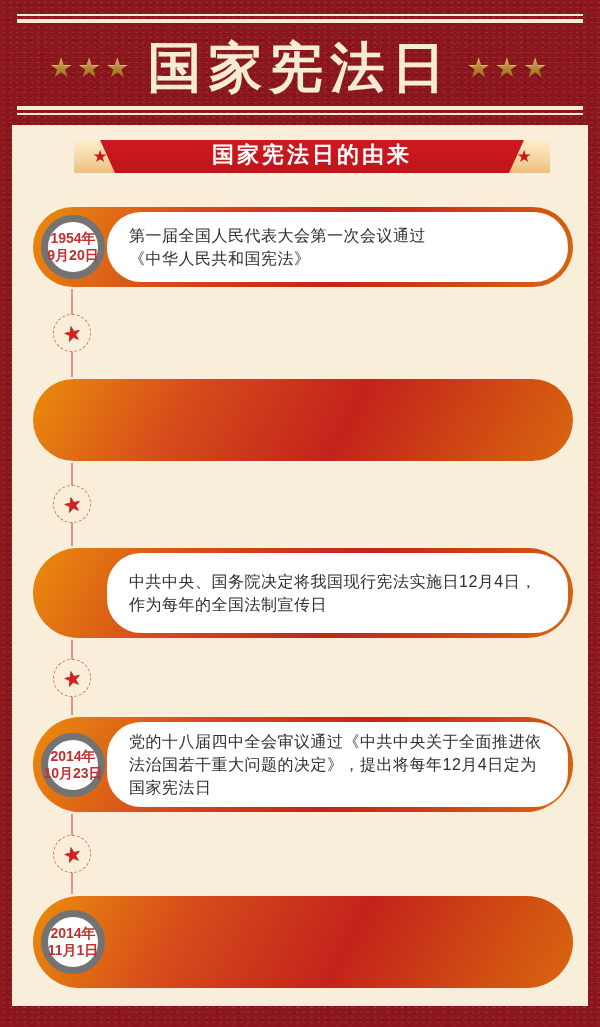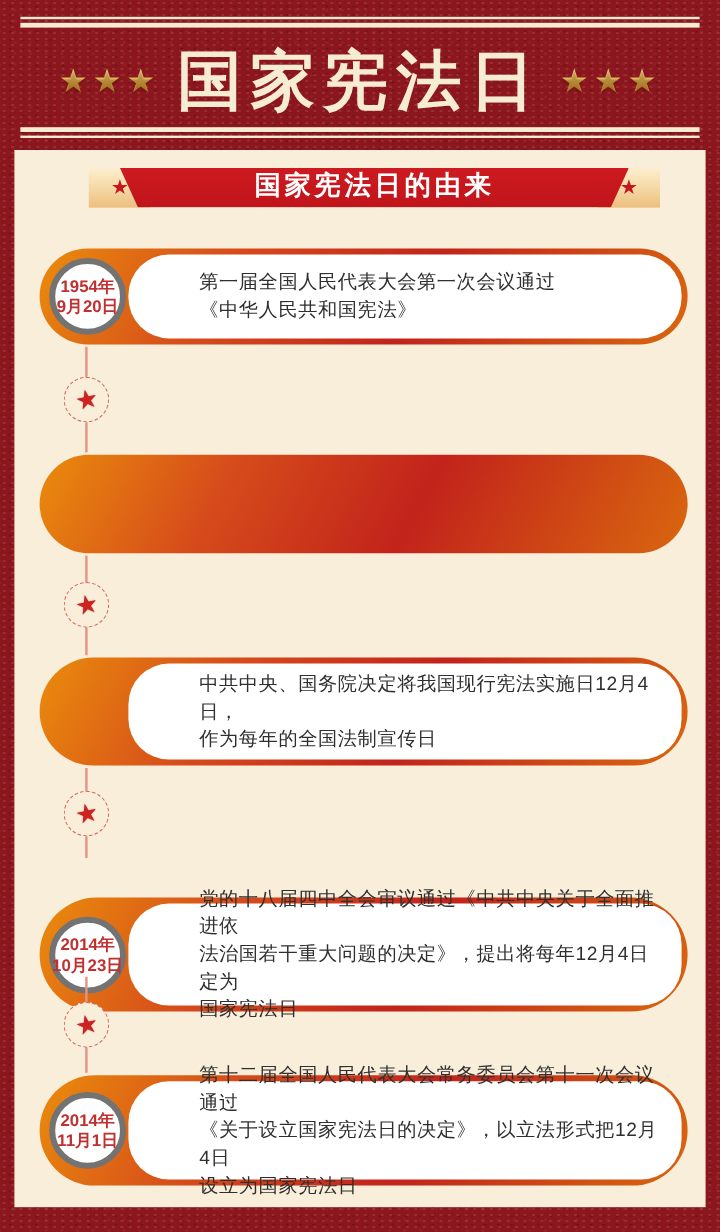--- a/index.html
+++ b/index.html
@@ -64,26 +64,26 @@
     background:linear-gradient(118deg,#EA8C0C 0%,#D64C1B 28%,#C2231B 58%,#D9670F 100%);
   }
   .pill{
     position:absolute;top:5px;right:5px;bottom:5px;left:74px;
     background:#FFFFFF;border-radius:34px;
     display:flex;align-items:center;
     padding:6px 14px 6px 22px;box-sizing:border-box;
   }
   .pill-text{
     font-size:16px;line-height:23px;color:#2F2F2F;
-    white-space:pre-line;letter-spacing:0.5px;margin-left:37px;
+    white-space:pre-line;letter-spacing:0.5px;
   }
   .badge{
     position:absolute;left:8px;top:50%;transform:translateY(-50%);
     width:64px;height:64px;border-radius:50%;
-    background:#FFFFFF;border:5px solid #737373;box-sizing:border-box;
+    background:#FFFFFF;border:7px solid #737373;box-sizing:border-box;
     display:flex;flex-direction:column;align-items:center;justify-content:center;
   }
   .badge .d1,.badge .d2{
     color:#C03030;font-weight:bold;font-size:14px;line-height:17px;white-space:nowrap;
   }
   
   .connector-line{position:absolute;left:71px;width:2px;background:#E49387;}
   .conn-star{
     position:absolute;left:72px;transform:translate(-50%,-50%);
     width:36px;height:36px;border-radius:50%;
@@ -156,42 +156,37 @@
     <div class="pill-text">中共中央、国务院决定将我国现行宪法实施日12月4日，
 作为每年的全国法制宣传日</div>
   </div>
 </div>
 
 <div class="connector-line" style="top:640px;height:75px"></div>
 <div class="conn-star" style="top:678px">
   <span>★</span>
 </div>
 
-<div class="entry" style="top:748px;height:95px">
+<div class="entry" style="top:717px;height:95px">
   <div class="capsule-bg"></div>
   <div class="pill">
     <div class="pill-text">党的十八届四中全会审议通过《中共中央关于全面推进依
 法治国若干重大问题的决定》，提出将每年12月4日定为
 国家宪法日</div>
   </div>
   <div class="badge">
     <div class="d1">2014年</div>
     <div class="d2">10月23日</div>
   </div>
 </div>
 
 <div class="connector-line" style="top:814px;height:80px"></div>
 <div class="conn-star" style="top:854px">
   <span>★</span>
 </div>
 
 <div class="entry" style="top:896px;height:92px">
   <div class="capsule-bg"></div>
-  <div class="pill">
-    <div class="pill-text">第十二届全国人民代表大会常务委员会第十一次会议通过
-《关于设立国家宪法日的决定》，以立法形式把12月4日
-设立为国家宪法日</div>
-  </div>
   <div class="badge">
     <div class="d1">2014年</div>
     <div class="d2">11月1日</div>
   </div>
 </div>
 
 </body></html>

